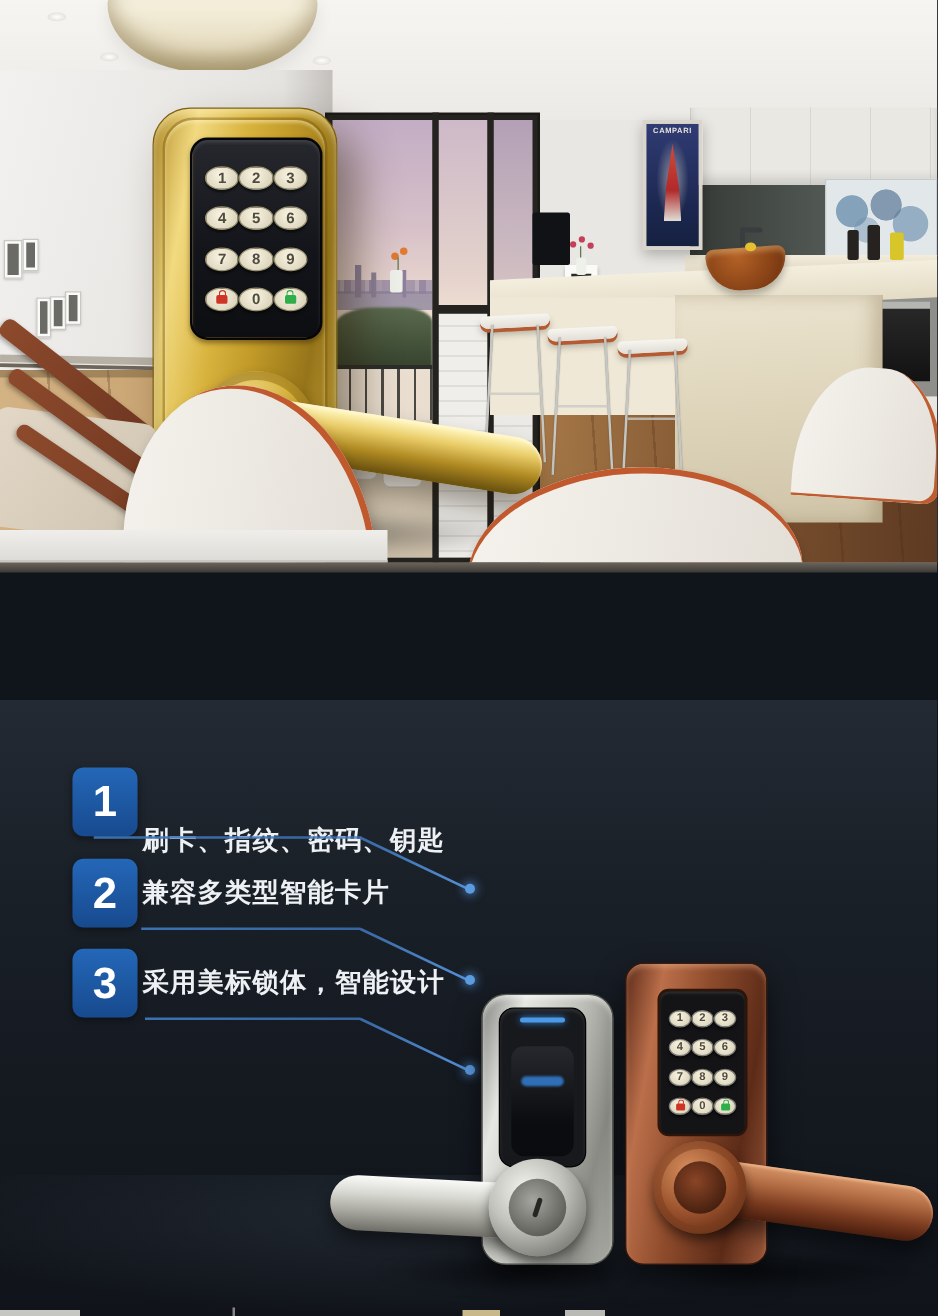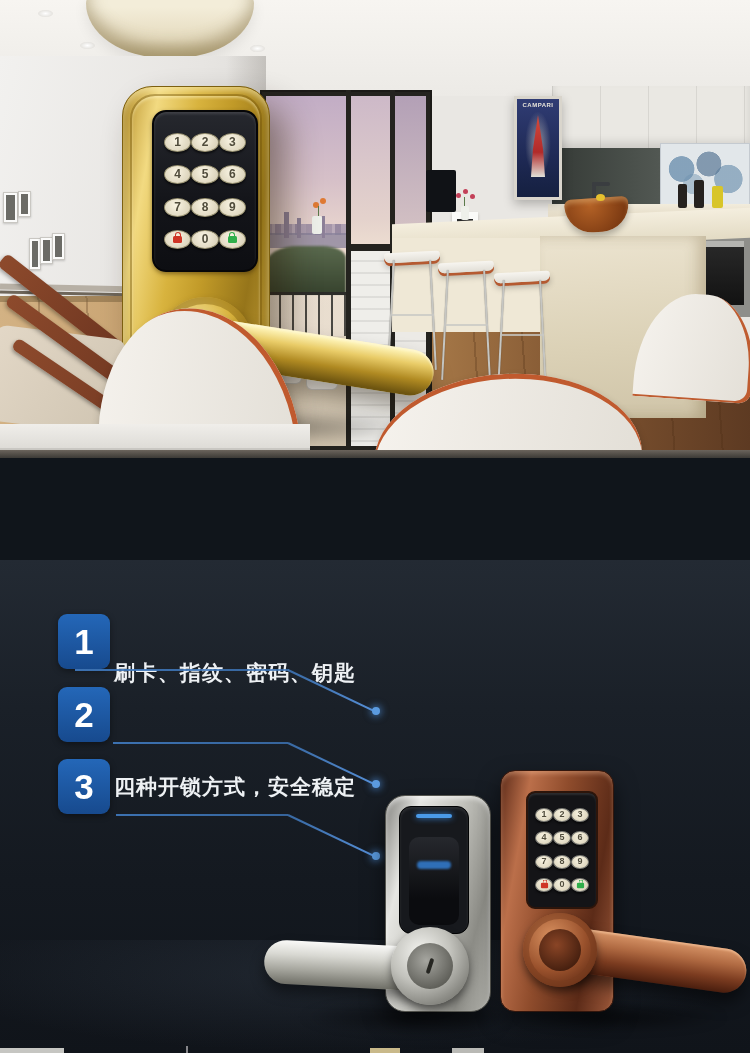--- a/index.html
+++ b/index.html
@@ -388,26 +388,27 @@
   <div class="abs dark">
     <div class="abs table-glow"></div>
 
     <div class="abs badge" style="left:58px;top:54px;">1</div>
     <div class="abs f-text" style="left:114px;top:79px;margin-top:20px;">刷卡、指纹、密码、钥匙</div>
     <div class="abs hline" style="left:75px;top:109px;width:214px;"></div>
     <div class="abs dline" style="left:288px;top:109px;"></div>
     <div class="abs dot" style="left:372px;top:147px;"></div>
 
     <div class="abs badge" style="left:58px;top:127px;">2</div>
+    <div class="abs f-text" style="left:114px;top:141px;">兼容多类型智能卡片</div>
     <div class="abs hline" style="left:113px;top:182px;width:175px;"></div>
     <div class="abs dline" style="left:288px;top:182px;"></div>
     <div class="abs dot" style="left:372px;top:220px;"></div>
 
     <div class="abs badge" style="left:58px;top:199px;">3</div>
-    <div class="abs f-text" style="left:114px;top:213px;">四种开锁方式，安全稳定</div>
+    <div class="abs f-text" style="left:114px;top:213px;">采用美标锁体，智能设计</div>
     <div class="abs hline" style="left:116px;top:254px;width:172px;"></div>
     <div class="abs dline" style="left:288px;top:254px;"></div>
     <div class="abs dot" style="left:372px;top:292px;"></div>
 
     <div class="abs prod-shadow" style="left:300px;top:440px;width:220px;height:34px;"></div>
     <div class="abs prod-shadow" style="left:512px;top:442px;width:215px;height:30px;"></div>
 
     <div class="abs silver-lock">
       <div class="abs s-body">
         <div class="abs s-panel">

